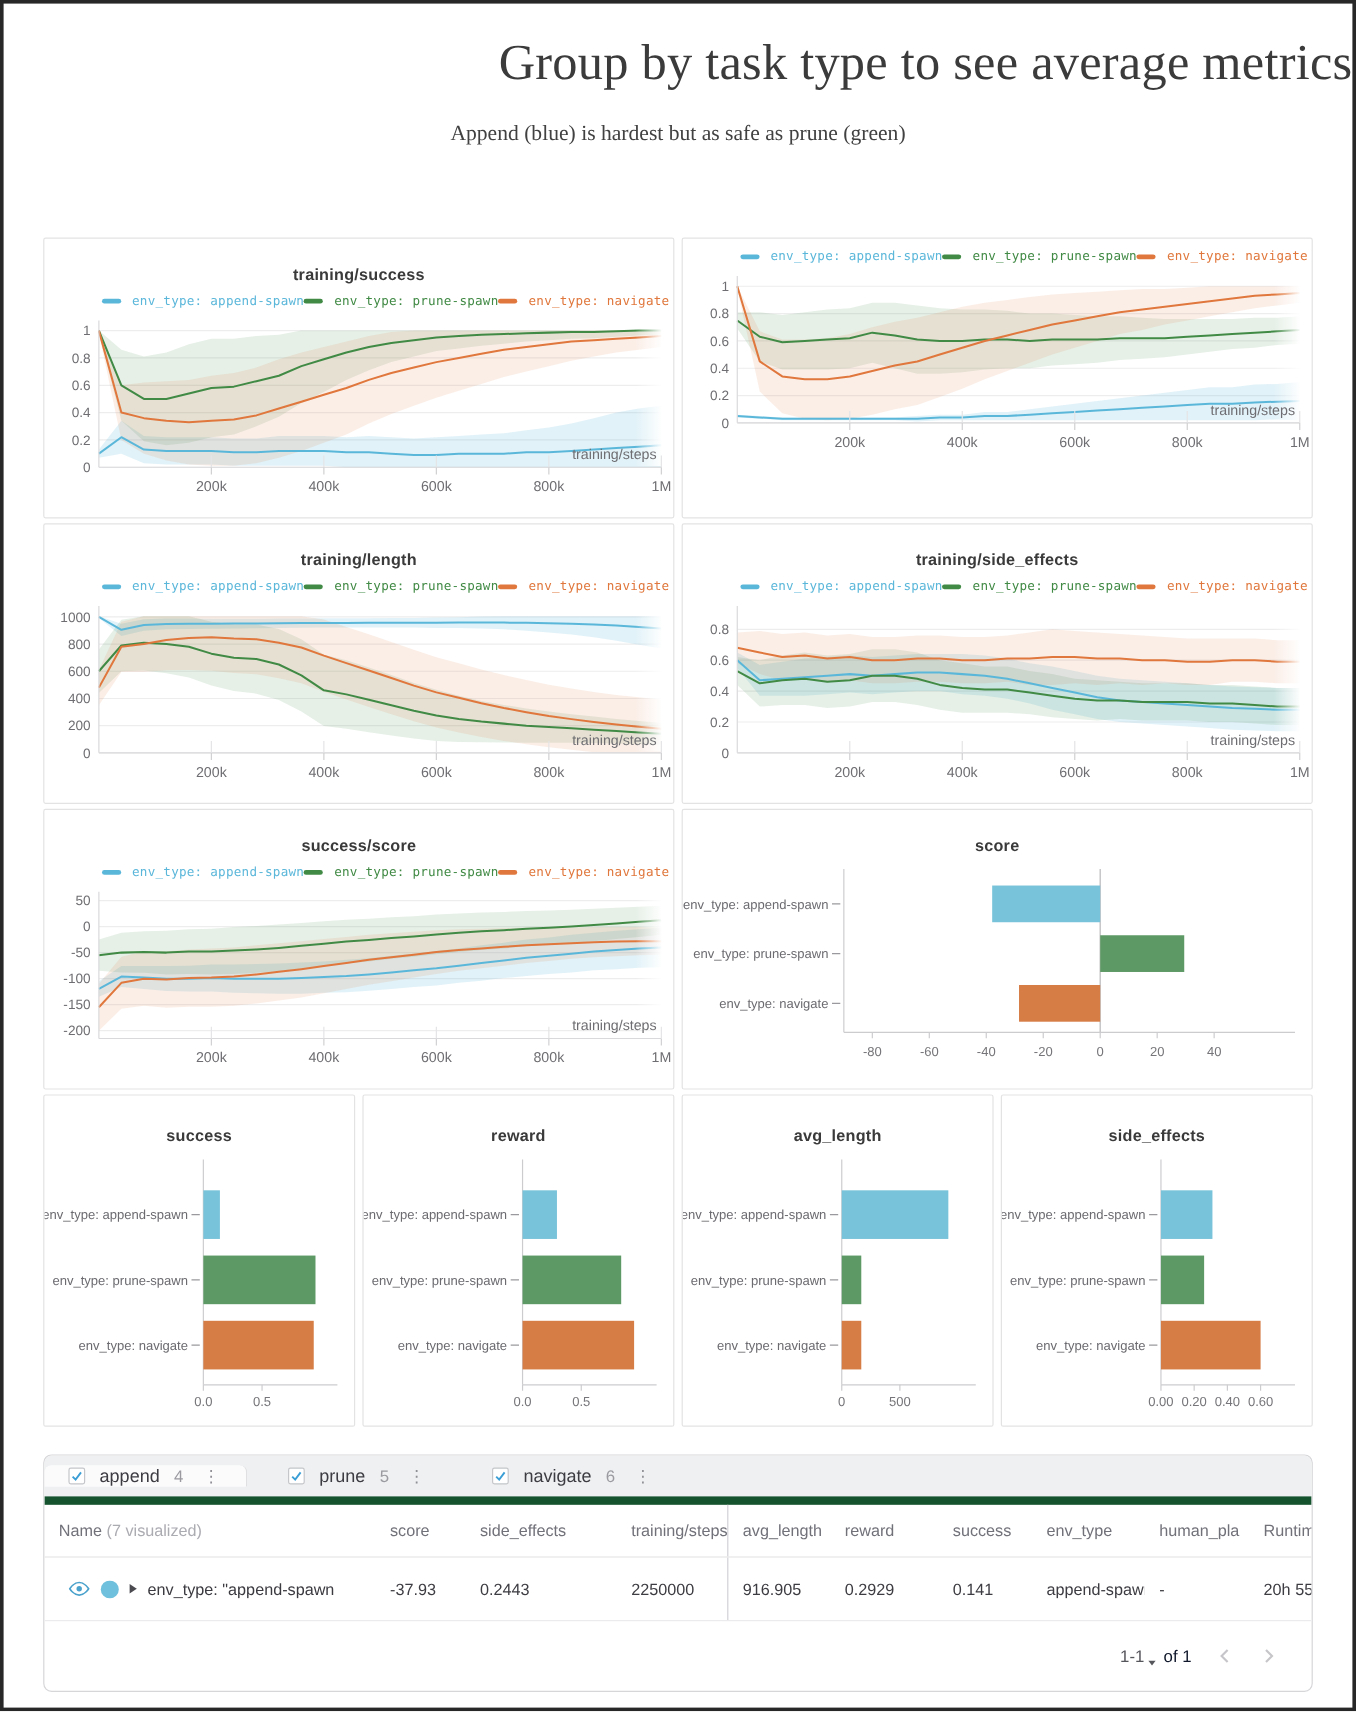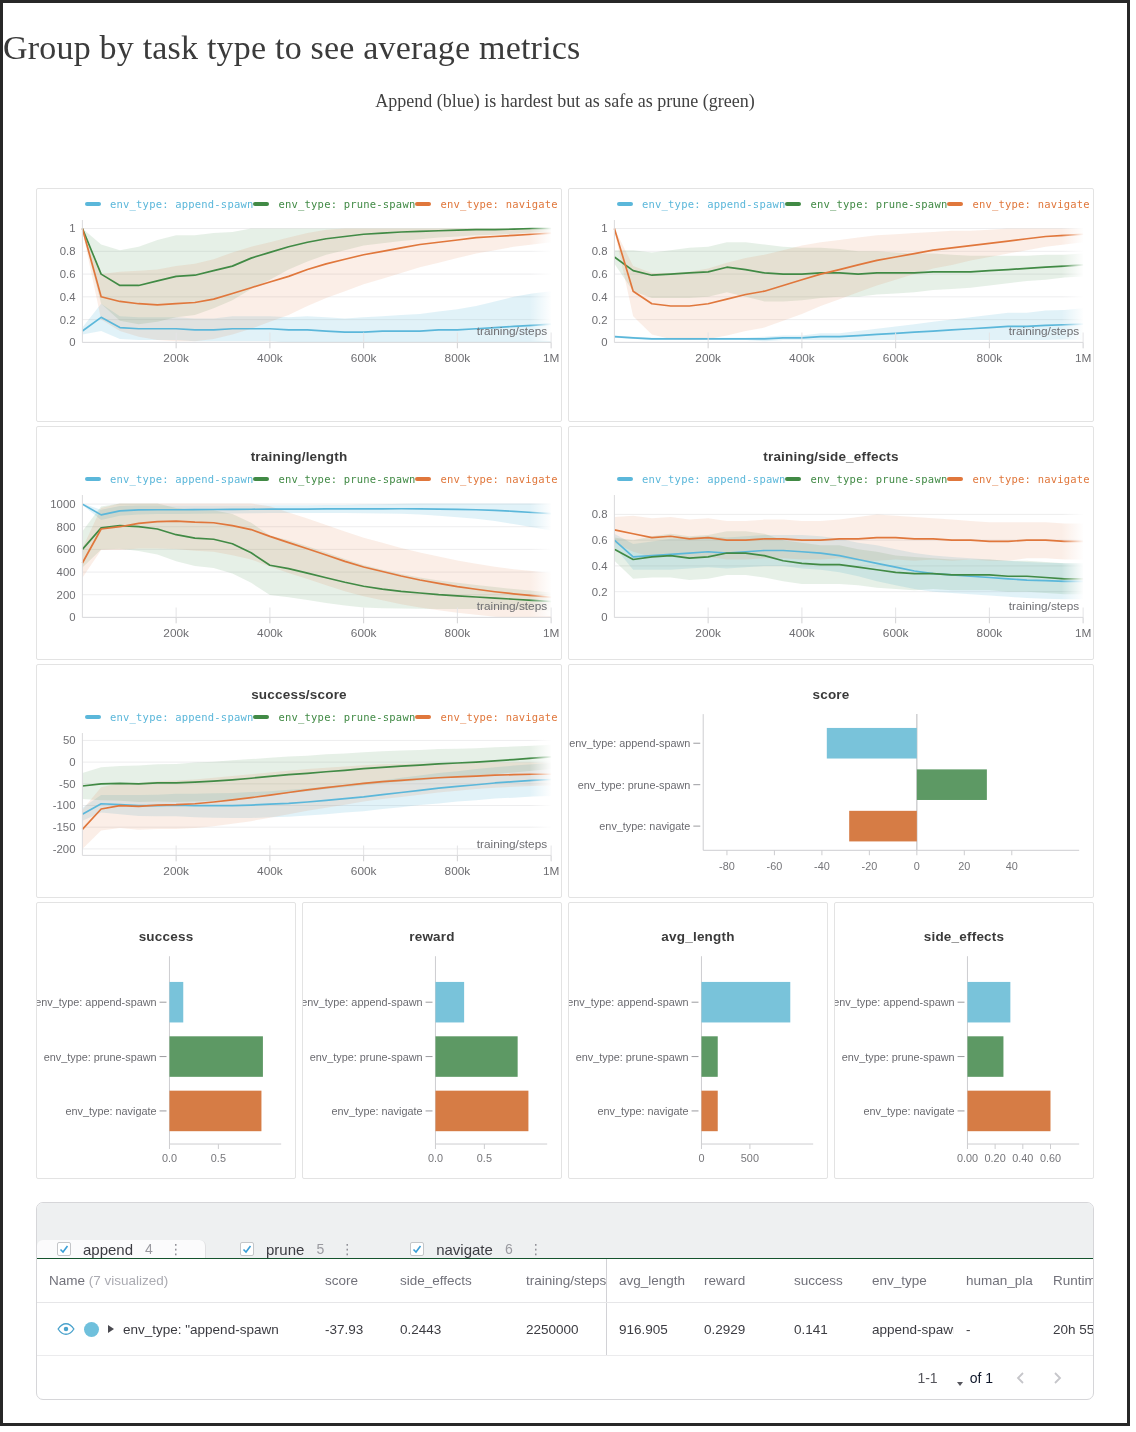--- a/index.html
+++ b/index.html
@@ -1,60 +1,60 @@
 <!DOCTYPE html>
 <html><head>
 <meta charset="utf-8">
 <style>
   * { box-sizing: border-box; margin: 0; padding: 0; }
   body { margin: 0; background: #fff; font-family: "Liberation Sans", sans-serif; }
   .page { width: 1130px; height: 1426px; border: 3px solid #282828; background: #fff; overflow: hidden; }
 
   
-  .report-title { margin-top: 26px; text-align: left; font-family: "Liberation Serif", serif; font-size: 34px; font-weight: 500; color: #3b3b3b; letter-spacing: .2px; }
+  .report-title { margin-top: 26px; text-align: right; font-family: "Liberation Serif", serif; font-size: 42px; font-weight: 500; color: #3b3b3b; letter-spacing: .2px; }
   .report-subtitle { margin-top: 24px; text-align: center; font-family: "Liberation Serif", serif; font-size: 18px; font-weight: 500; color: #414141; }
 
   
   .grid2 { margin: 76px 33px 0 33px; display: grid; grid-template-columns: 1fr 1fr; gap: 4px 6px; }
   .grid4 { margin: 4px 33px 0 33px; display: grid; grid-template-columns: repeat(4, 1fr); gap: 6px; }
   .panel { background: #fff; border: 1px solid #e3e3e3; border-radius: 2px; position: relative; overflow: hidden; }
   .grid2 .panel { height: 234px; }
   .grid4 .panel { height: 277px; }
   .panel-title { margin-top: 22px; text-align: center; font-size: 13.5px; font-weight: bold; color: #3a3a3a; letter-spacing: .2px; }
   .grid4 .panel-title { margin-top: 26px; }
   .legend { margin-top: 7px; padding: 0 12px 0 48px; display: flex; justify-content: space-between; align-items: center; height: 16px; }
   .legend-item { display: flex; align-items: center; gap: 9px; cursor: pointer; }
   .legend-swatch { width: 16px; height: 3.5px; border-radius: 2px; flex: none; }
   .legend-label { font-family: "DejaVu Sans Mono", monospace; font-size: 10.5px; letter-spacing: .2px; white-space: nowrap; }
   svg.plot { display: block; margin-top: 3px; }
   svg.plot text { font-family: "Liberation Sans", sans-serif; }
 
   
   .table-card { margin: 23px 33px 0 33px; height: 198px; border: 1px solid #d6d6d9; border-radius: 7px; background: #fff; overflow: hidden; display: flex; flex-direction: column; }
-  .tabs-strip { height: 56px; background: #eef0f1; display: flex; align-items: flex-end; flex: none; border-bottom: 1px solid #14532d; }
+  .tabs-strip { height: 41px; background: #eef0f1; display: flex; align-items: center; flex: none; border-bottom: 7px solid #14532d; }
   .tab { display: flex; align-items: center; padding: 0 18px 0 20px; gap: 12px; cursor: pointer; }
   .tab.selected { background: #fbfbfc; border-right: 1px solid #e0e0e2; border-radius: 6px 6px 0 0; width: 169px; }
   .tab-label { font-size: 15px; color: #3c3c42; }
   .tab-count { font-size: 14px; color: #9a9aa0; }
   .kebab { color: #8f8f96; font-size: 14px; letter-spacing: 0; line-height: 1; cursor: pointer; padding: 2px 4px; }
   .checkbox { width: 14px; height: 14px; border: 1px solid #c4c6c9; border-radius: 2px; background: #fff; display: inline-flex; align-items: center; justify-content: center; flex: none; cursor: pointer; }
 
   .tbl-grid { display: grid; grid-template-columns: 276px 75px 126px 92px 86px 90px 78px 94px 87px 1fr; align-items: center; }
   .tbl-head { height: 44px; border-bottom: 1px solid #e6e6e8; flex: none; color: #71717a; font-size: 13.5px; }
   .tbl-head > div, .tbl-row > div { padding-left: 12px; white-space: nowrap; overflow: hidden; }
   .tbl-row { height: 53px; border-bottom: 1px solid #ebebed; flex: none; color: #3c3c42; font-size: 13.5px; }
   .col-divider { border-left: 1px solid #d2d2d6; height: 100%; display: flex; align-items: center; }
   .muted { color: #ababb2; }
   .name-cell { display: flex; align-items: center; gap: 9px; padding-left: 20px !important; cursor: pointer; }
   .run-dot { width: 15px; height: 15px; border-radius: 50%; background: #6fc0dc; flex: none; }
   .caret-right { width: 0; height: 0; border-left: 6px solid #4a4a50; border-top: 4px solid transparent; border-bottom: 4px solid transparent; flex: none; }
   .name-text { color: #3a3a40; }
 
   .tbl-footer { flex: 1; display: flex; align-items: center; justify-content: flex-end; padding-right: 28px; gap: 4px; }
-  .page-range { font-size: 14px; color: #55555c; display: inline-flex; align-items: flex-end; gap: 19px; cursor: pointer; }
+  .page-range { font-size: 14px; color: #55555c; display: inline-flex; align-items: flex-end; gap: 3px; cursor: pointer; }
   .caret-down { width: 0; height: 0; border-top: 4px solid #55555c; border-left: 3.5px solid transparent; border-right: 3.5px solid transparent; display: inline-block; margin-top: 2px; }
   .page-of { font-size: 14px; color: #0f172a; margin-left: 3px; }
   .pg-btn { margin-left: 16px; cursor: pointer; display: inline-flex; }
 </style>
 </head>
 <body>
 
 <svg width="0" height="0" style="position:absolute">
   <defs>
     <linearGradient id="fadeR" x1="0" y1="0" x2="1" y2="0">
@@ -63,20 +63,21 @@
     </linearGradient>
   </defs>
 </svg>
 
 <div class="page">
   <div class="report-title">Group by task type to see average metrics</div>
   <div class="report-subtitle">Append (blue) is hardest but as safe as prune (green)</div>
 
   <div class="grid2">
     <div class="panel">
+      <div class="panel-title">training/success</div>
       <div class="legend">
           <span class="legend-item">
             <span class="legend-swatch" style="background: rgb(91, 183, 218);"></span>
             <span class="legend-label" style="color: rgb(91, 183, 218);">env_type: append-spawn</span>
           </span>
           <span class="legend-item">
             <span class="legend-swatch" style="background: rgb(65, 138, 69);"></span>
             <span class="legend-label" style="color: rgb(65, 138, 69);">env_type: prune-spawn</span>
           </span>
           <span class="legend-item">

